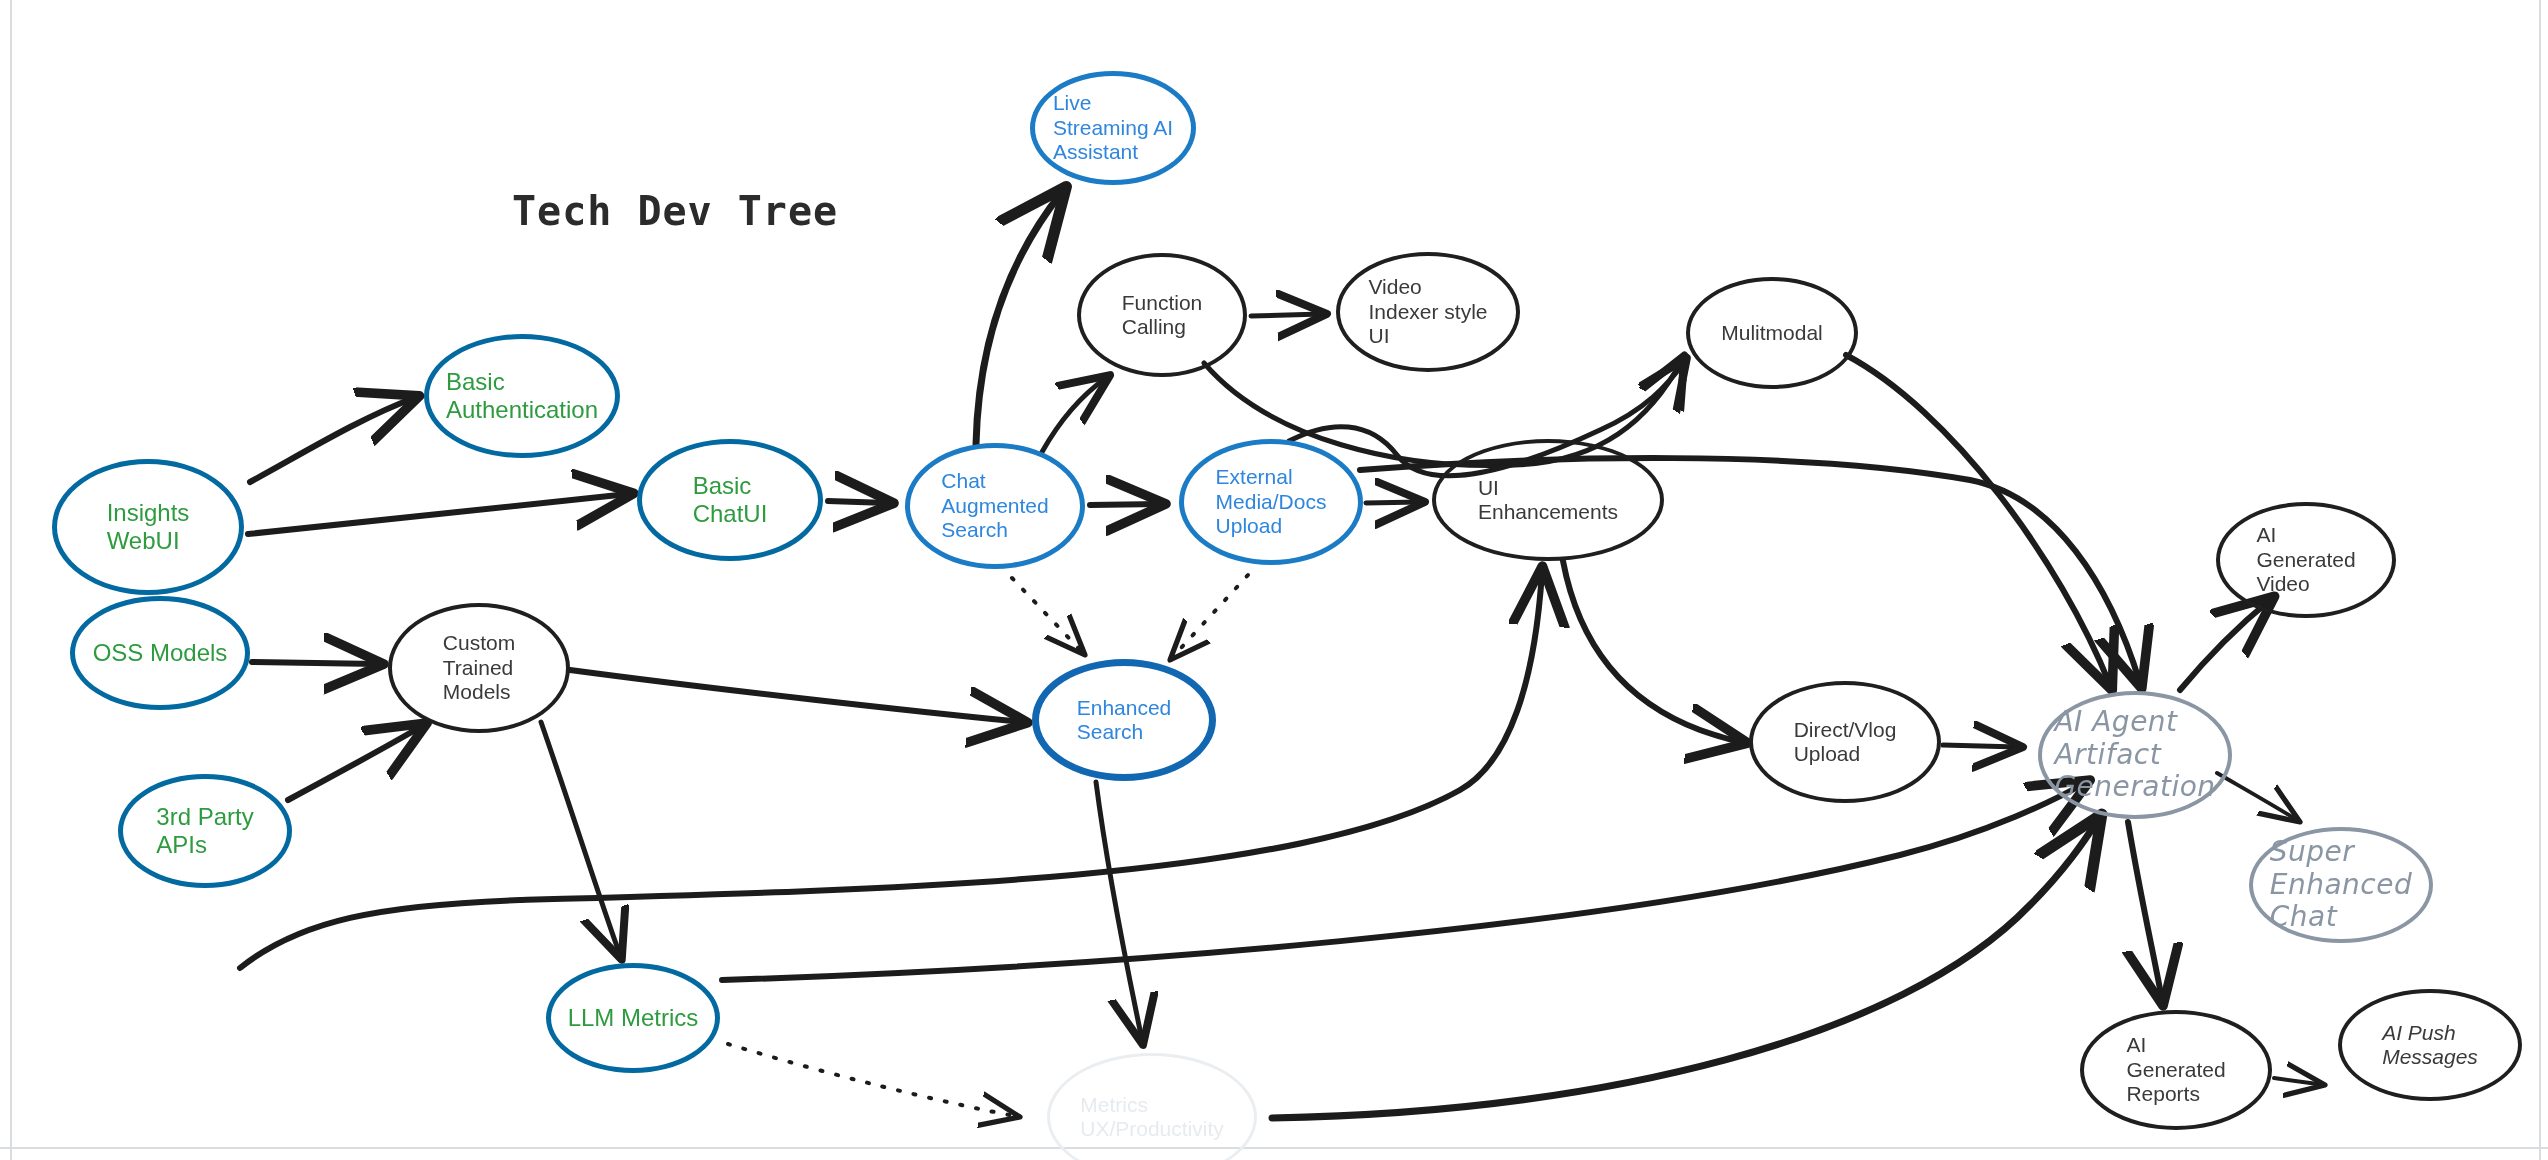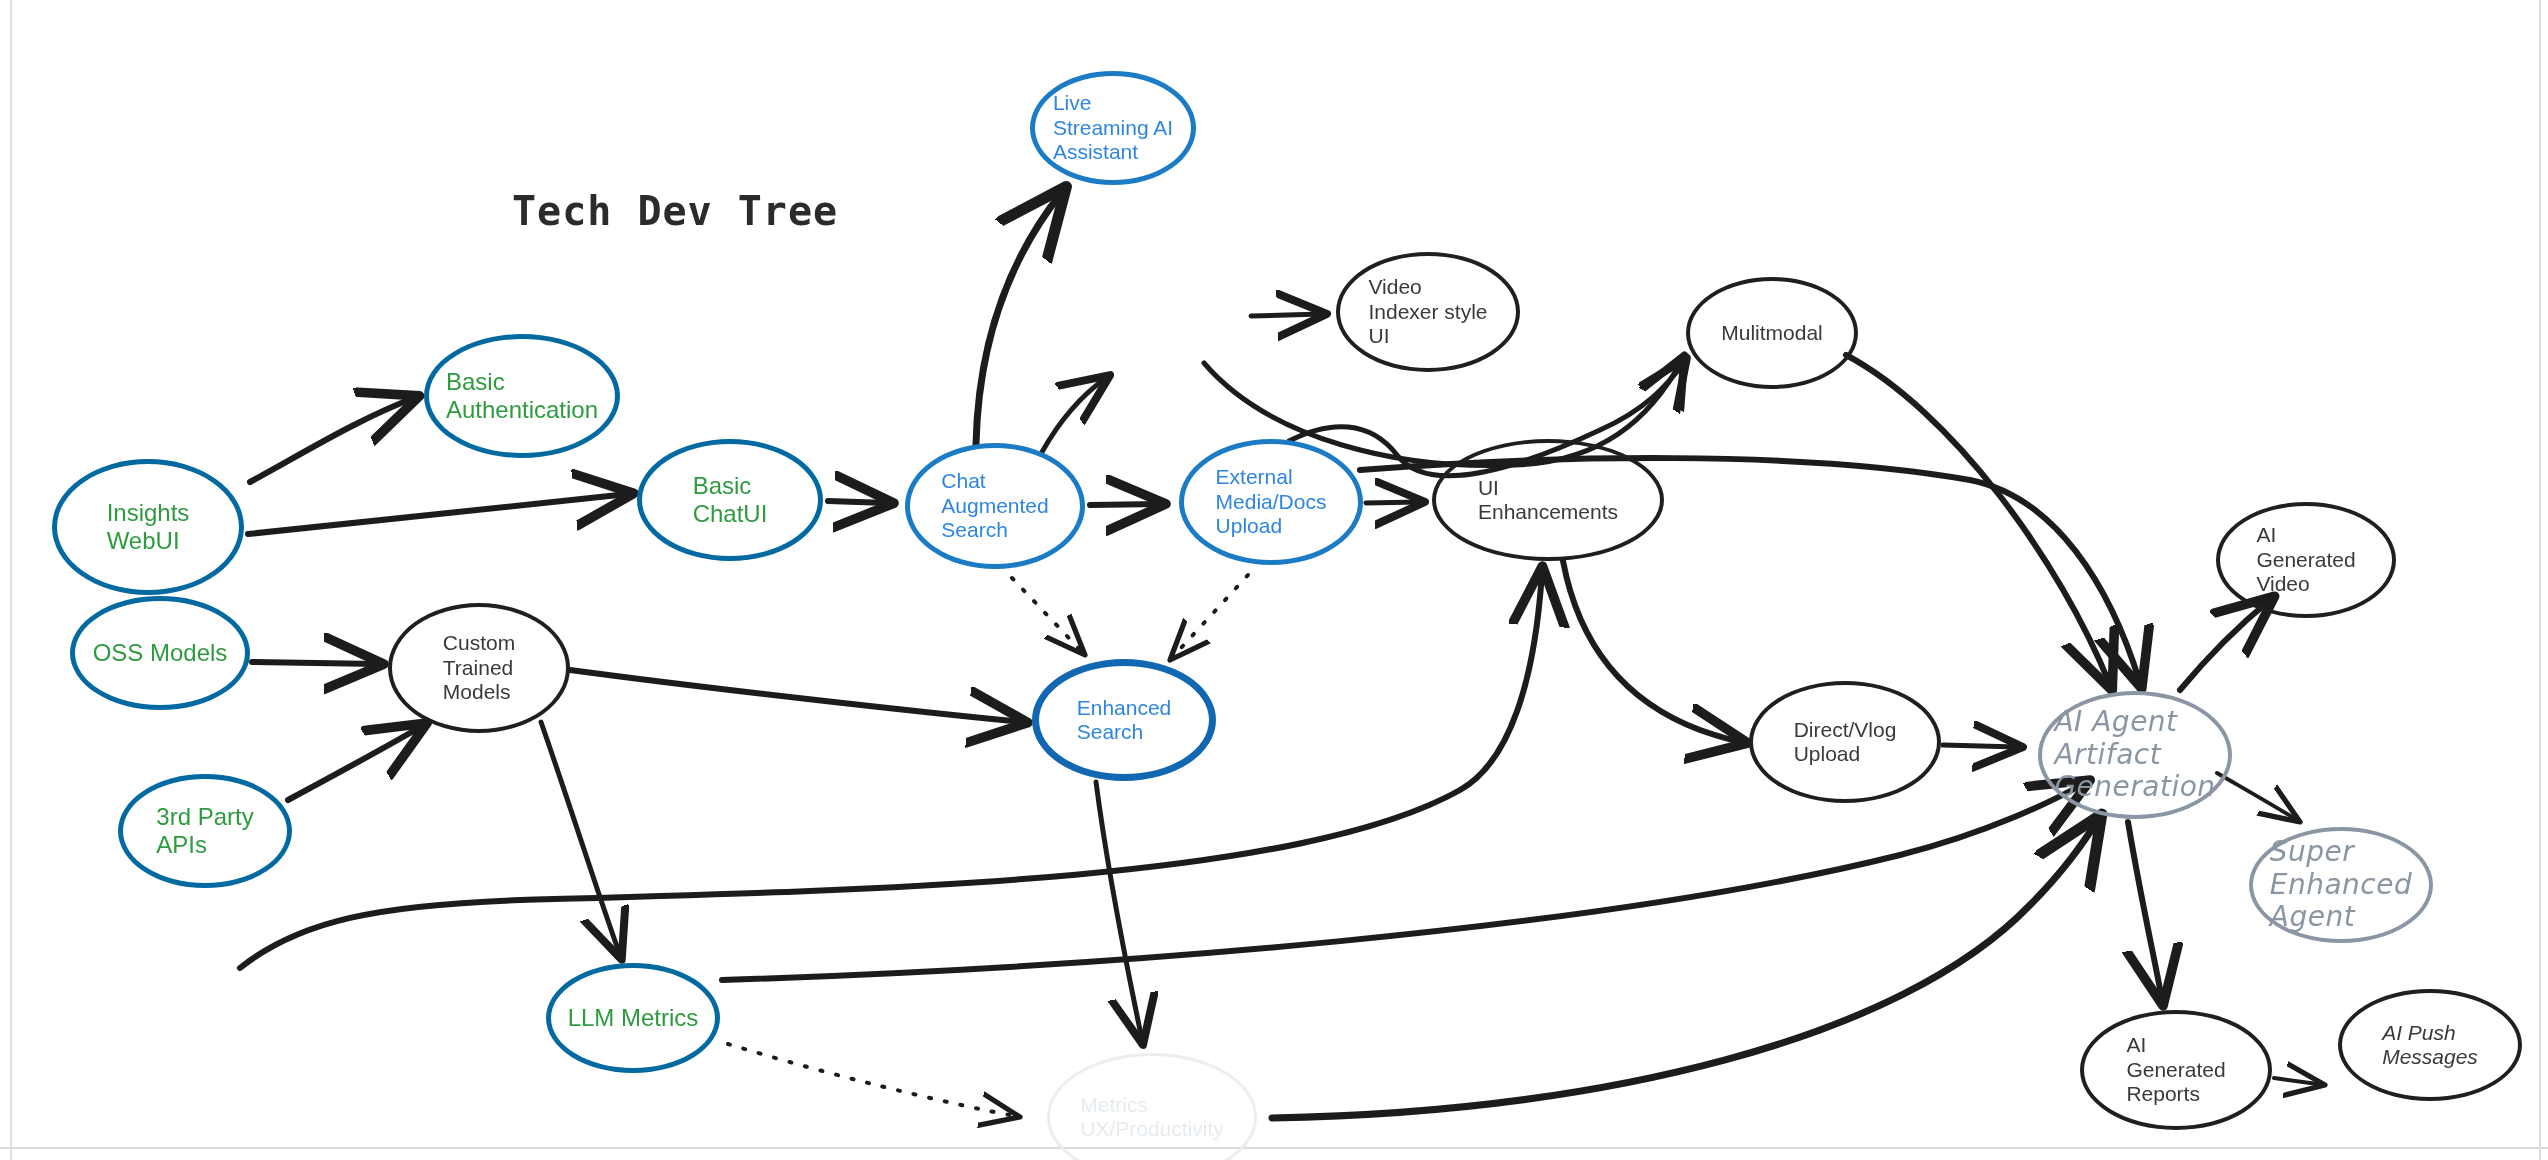--- a/index.html
+++ b/index.html
@@ -184,20 +184,24 @@
 Media/Docs
 Upload</span>
   </div>
 
   <div class="node n-blue" style="left:1030px;top:71px;width:166px;height:114px;">
     <span class="label">Live
 Streaming AI
 Assistant</span>
   </div>
 
+  <div class="node n-black" style="left:1077px;top:253px;width:170px;height:124px;">
+    <span class="label">Function
+Calling</span>
+  </div>
 
   <div class="node n-black" style="left:1336px;top:252px;width:184px;height:120px;">
     <span class="label">Video
 Indexer style
 UI</span>
   </div>
 
   <div class="node n-black" style="left:1686px;top:277px;width:172px;height:112px;">
     <span class="label">Mulitmodal</span>
   </div>
@@ -219,21 +223,21 @@
 
   <div class="node n-grey" style="left:2038px;top:691px;width:194px;height:128px;">
     <span class="label">AI Agent
 Artifact
 Generation</span>
   </div>
 
   <div class="node n-grey" style="left:2249px;top:827px;width:184px;height:116px;">
     <span class="label">Super
 Enhanced
-Agent</span>
+Chat</span>
   </div>
 
   <div class="node n-black" style="left:2216px;top:502px;width:180px;height:116px;">
     <span class="label">AI
 Generated
 Video</span>
   </div>
 
   <div class="node n-black" style="left:2080px;top:1010px;width:192px;height:120px;">
     <span class="label">AI

